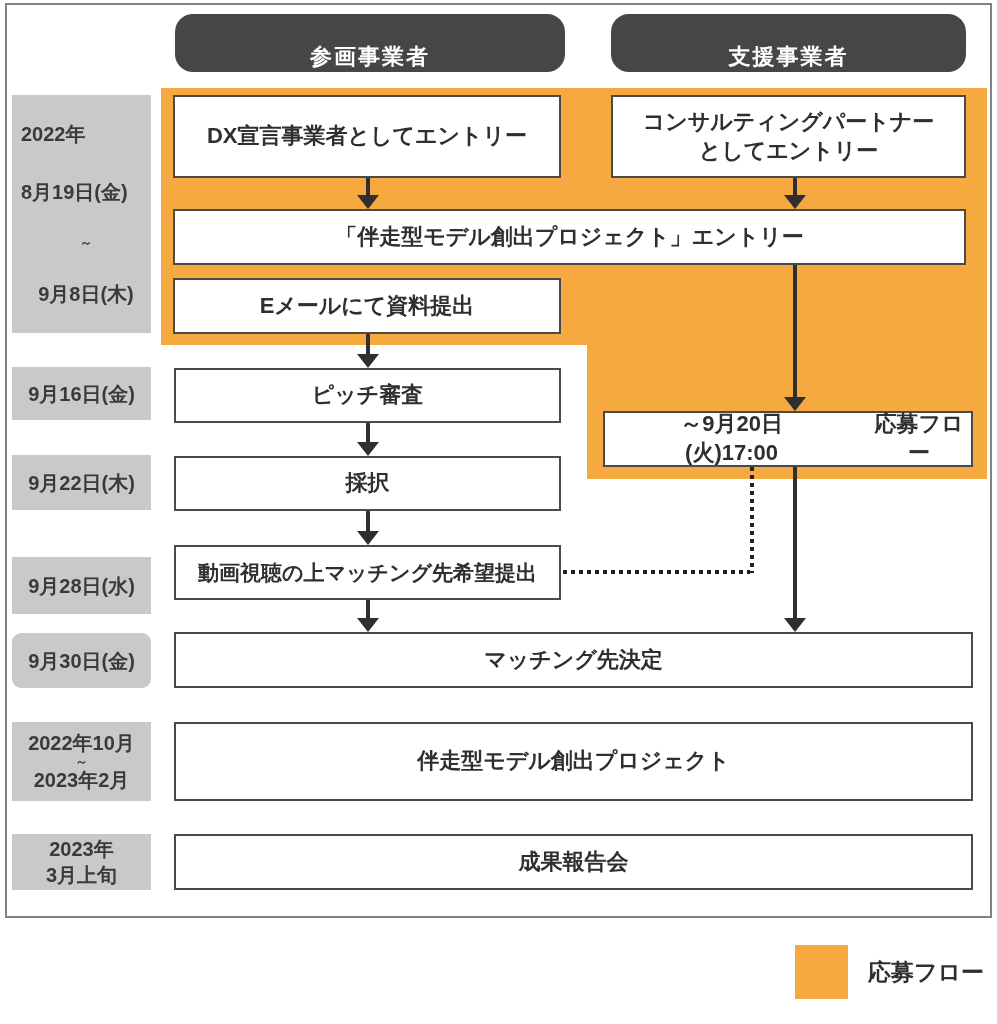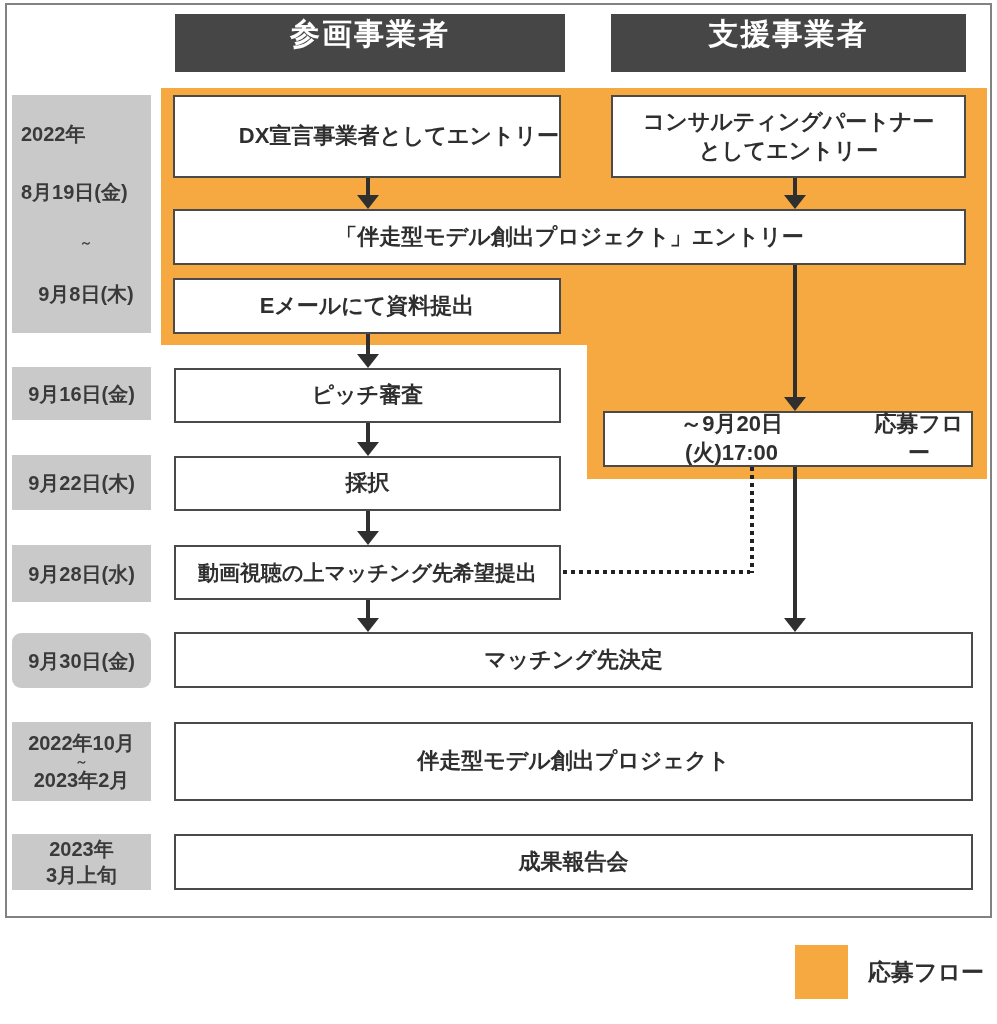--- a/index.html
+++ b/index.html
@@ -8,22 +8,22 @@
     font-family:"Liberation Sans","DejaVu Sans",sans-serif;
     color:#2f2f2f;overflow:hidden;
   }
   .frame{
     position:absolute;left:5px;top:3px;width:987px;height:915px;
     border:2px solid #828282;box-sizing:border-box;background:#ffffff;
   }
   .orange{position:absolute;background:#F6A841;}
   .colhead{
     position:absolute;background:#464646;color:#ffffff;
-    display:flex;align-items:flex-start;justify-content:center;
-    font-weight:bold;font-size:30px;letter-spacing:2px;
+    display:flex;align-items:flex-end;justify-content:center;
+    font-weight:bold;font-size:22px;letter-spacing:2px;border-radius:18px;
   }
   .pbox{
     position:absolute;background:#ffffff;border:2px solid #4A4A4A;
     box-sizing:border-box;display:flex;align-items:center;justify-content:center;
     font-weight:bold;font-size:22px;text-align:center;line-height:1.3;color:#2f2f2f;
   }
   .dbox{
     position:absolute;left:12px;width:139px;background:#C9C9C9;
     box-sizing:border-box;display:flex;flex-direction:column;
     align-items:center;justify-content:center;
@@ -71,37 +71,37 @@
     <span>8月19日(金)</span>
     <span class="tilde">～</span>
     <span class="center">9月8日(木)</span>
   </div>
   <div class="dbox" style="top:367px;height:53px;">
     <span>9月16日(金)</span>
   </div>
   <div class="dbox" style="top:455px;height:55px;">
     <span>9月22日(木)</span>
   </div>
-  <div class="dbox" style="top:545px;height:57px;">
+  <div class="dbox" style="top:557px;height:57px;">
     <span>9月28日(水)</span>
   </div>
   <div class="dbox" style="top:633px;height:55px;border-radius:9px;">
     <span>9月30日(金)</span>
   </div>
   <div class="dbox" style="top:722px;height:79px;">
     <span>2022年10月</span>
     <span class="tilde">～</span>
     <span>2023年2月</span>
   </div>
   <div class="dbox" style="top:834px;height:56px;">
     <span>2023年</span>
     <span>3月上旬</span>
   </div>
 
-  <div class="pbox" style="left:173px;top:95px;width:388px;height:83px;justify-content:flex-end;">
+  <div class="pbox" style="left:173px;top:95px;width:388px;height:83px;">
     <span>DX宣言事業者としてエントリー</span>
   </div>
   <div class="pbox" style="left:611px;top:95px;width:355px;height:83px;flex-direction:column;">
     <span>コンサルティングパートナー</span>
     <span>としてエントリー</span>
   </div>
   <div class="pbox" style="left:173px;top:209px;width:793px;height:56px;">
     <span>「伴走型モデル創出プロジェクト」エントリー</span>
   </div>
   <div class="pbox" style="left:173px;top:278px;width:388px;height:56px;">

